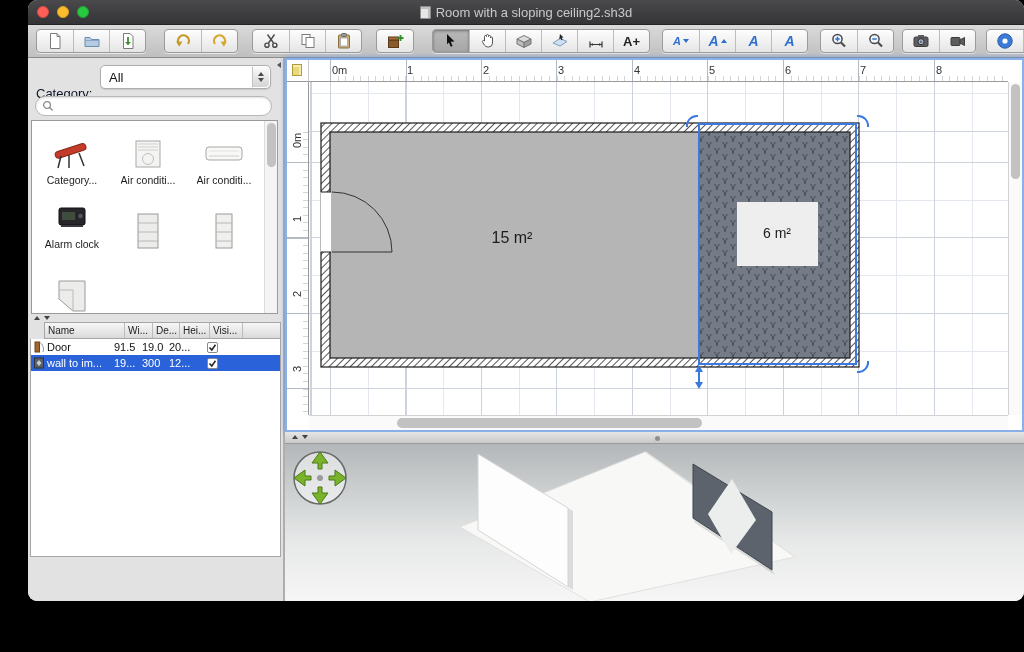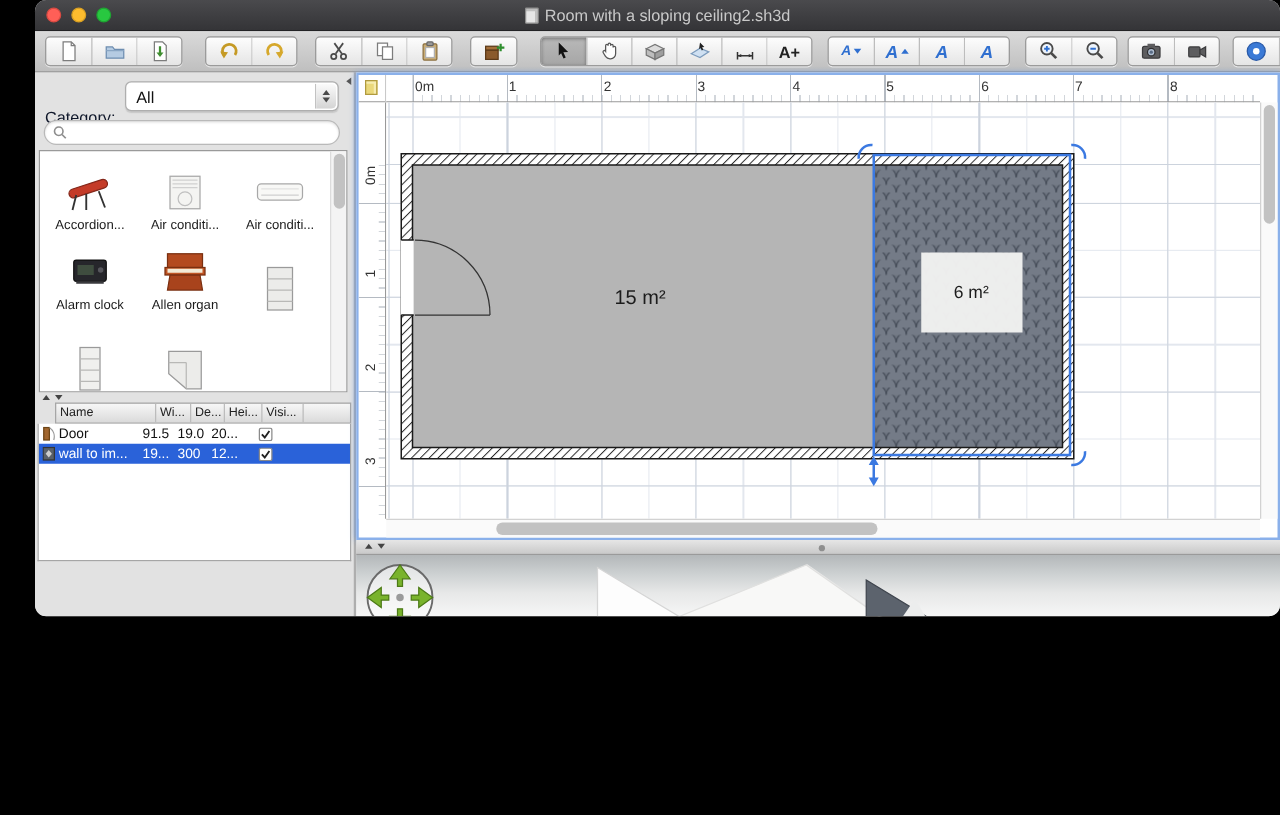--- a/index.html
+++ b/index.html
@@ -1,20 +1,20 @@
 <!DOCTYPE html>
 <html><head>
 <meta charset="utf-8">
 <style>
   *{margin:0;padding:0;box-sizing:border-box}
   html,body{width:1024px;height:652px;background:#000;overflow:hidden;
     font-family:"Liberation Sans",sans-serif}
   svg text{font-family:"Liberation Sans",sans-serif}
 
-  .window{position:absolute;left:28px;top:0;width:996px;height:493px;border-radius:9px;
+  .window{position:absolute;left:28px;top:0;width:996px;height:601px;border-radius:9px;
     background:#e4e4e4;overflow:hidden}
 
   
   .titlebar{position:absolute;top:0;left:0;right:0;height:25px;
     background:linear-gradient(#4a4a4d,#343437);border-bottom:1px solid #232325;
     display:flex;align-items:center;justify-content:center}
   .lights{position:absolute;left:9px;top:6px;display:flex;gap:8px}
   .light{width:12px;height:12px;border-radius:50%}
   .light.red{background:#ff5f57;border:1px solid #d94a42}
   .light.yellow{background:#fdbc2e;border:1px solid #d9a022}
@@ -340,21 +340,21 @@
 
     <div class="catalog">
       <div class="cat-grid">
         <div class="cat-item">
           <svg width="46" height="40" viewBox="0 0 46 40">
               <g transform="rotate(-18 23 18)">
                 <rect x="6" y="13" width="32" height="7" rx="3.5" fill="#c43b28" stroke="#84271a"></rect>
               </g>
               <path d="M12 22 L9 34 M30 19 L35 32 M20 21 L20 34" stroke="#333" stroke-width="1.5" fill="none"></path>
             </svg>
-          <span class="lbl">Accordion...</span>
+          <span class="lbl">Category...</span>
         </div>
         <div class="cat-item">
           <svg width="46" height="40" viewBox="0 0 46 40">
               <rect x="11" y="7" width="24" height="26" fill="#f4f4f2" stroke="#a8a8a8"></rect>
               <path d="M13 10 h20 M13 13 h20 M13 16 h20" stroke="#d0d0d0"></path>
               <circle cx="23" cy="25" r="5.5" fill="none" stroke="#c0c0c0"></circle>
             </svg>
           <span class="lbl">Air conditi...</span>
         </div>
         <div class="cat-item">
@@ -366,29 +366,20 @@
           <span class="lbl">Air conditi...</span>
         </div>
         <div class="cat-item">
           <svg width="46" height="40" viewBox="0 0 46 40">
               <rect x="10" y="10" width="26" height="17" rx="2" fill="#26262b" stroke="#111"></rect>
               <rect x="13" y="14" width="13" height="8" fill="#3f4d3f"></rect>
               <circle cx="31.5" cy="18" r="2.2" fill="#56565c"></circle>
               <rect x="12" y="27" width="22" height="2" fill="#3a3a3e"></rect>
             </svg>
           <span class="lbl">Alarm clock</span>
-        </div>
-        <div class="cat-item">
-          <svg width="46" height="40" viewBox="0 0 46 40">
-              <rect x="9" y="5" width="28" height="11" fill="#b34a1f" stroke="#7a2f10"></rect>
-              <rect x="7" y="16" width="32" height="6" fill="#c05524" stroke="#7a2f10"></rect>
-              <rect x="9" y="17" width="28" height="3.2" fill="#f2ead6"></rect>
-              <polygon points="11,22 35,22 37,34 9,34" fill="#a8431c" stroke="#7a2f10"></polygon>
-            </svg>
-          <span class="lbl">Allen organ</span>
         </div>
         <div class="cat-item">
           <svg width="46" height="40" viewBox="0 0 46 40">
               <rect x="13" y="3" width="20" height="34" fill="#ececea" stroke="#9a9a9a"></rect>
               <path d="M13 12 h20 M13 21 h20 M13 30 h20" stroke="#b8b8b6"></path>
             </svg>
         </div>
         <div class="cat-item">
           <svg width="46" height="40" viewBox="0 0 46 40">
               <rect x="15" y="3" width="16" height="34" fill="#f0f0ee" stroke="#9a9a9a"></rect>

